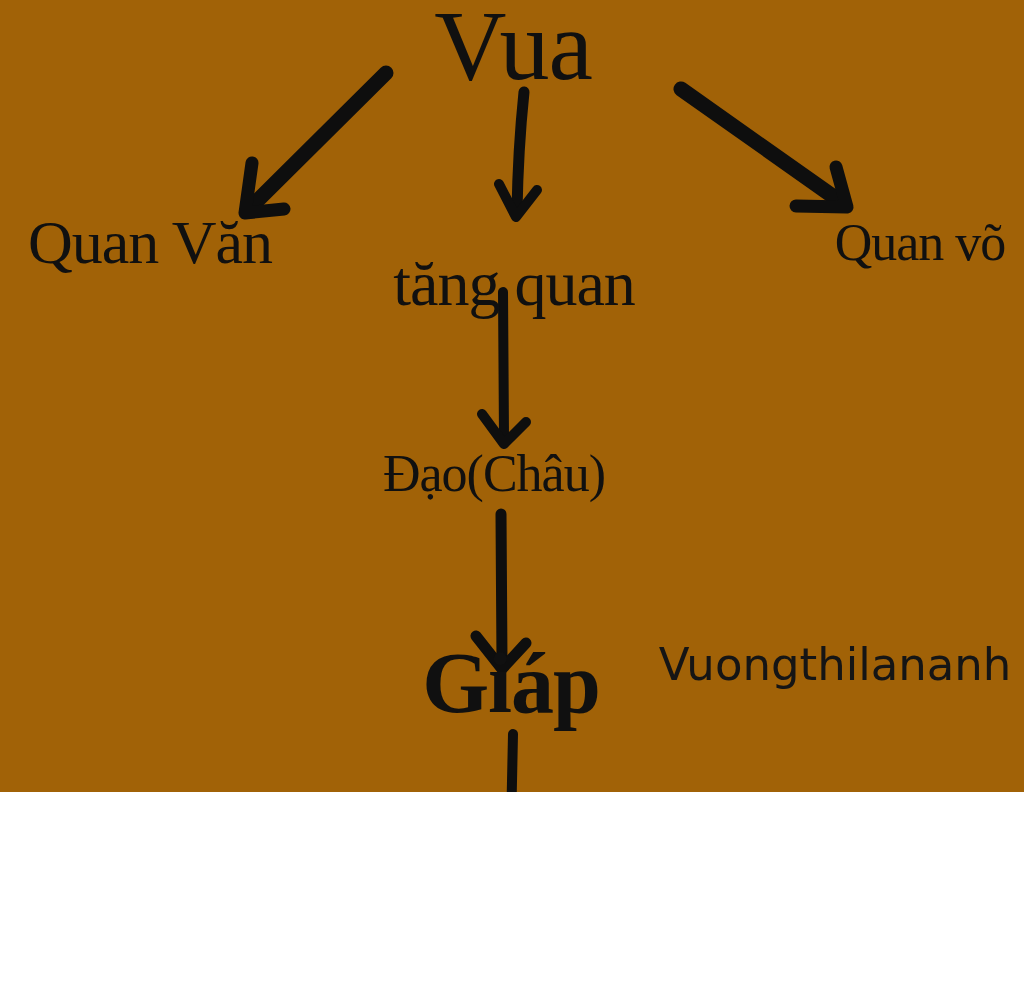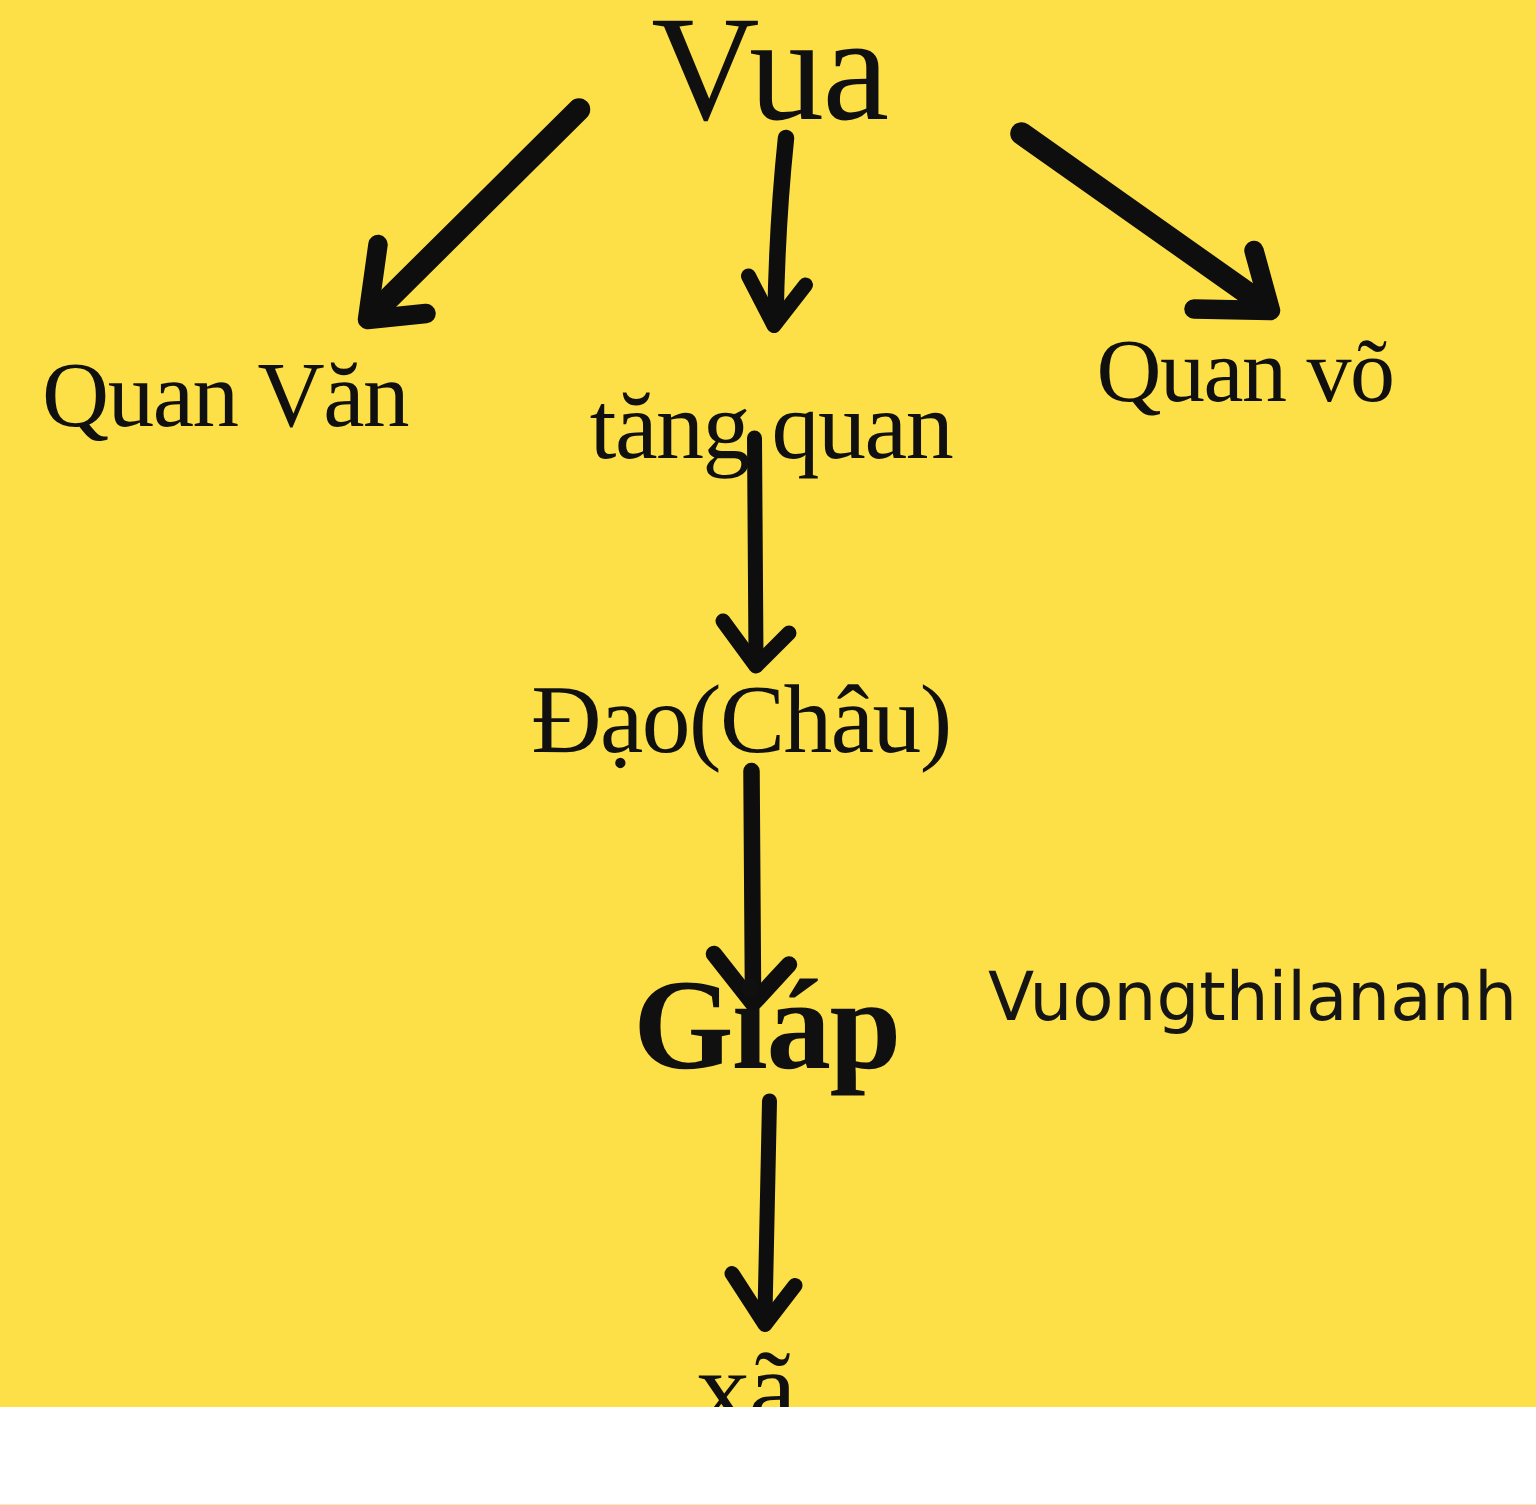--- a/index.html
+++ b/index.html
@@ -3,22 +3,22 @@
 <meta charset="utf-8">
 <style>
   html, body {
     margin: 0;
     padding: 0;
     background: #ffffff;
   }
   .stage {
     position: relative;
     width: 1024px;
-    height: 938px;
-    background: #fde047;
+    height: 792px;
+    background: #a16207;
     overflow: hidden;
     font-family: "Liberation Serif", serif;
     color: #101010;
     text-align: right;
   }
   .arrow-layer {
     position: absolute;
     left: 0;
     top: 0;
     width: 1024px;
@@ -32,24 +32,24 @@
   }
   .node {
     position: absolute;
     white-space: nowrap;
     transform: translateX(-50%);
     line-height: 1;
     letter-spacing: -1px;
     color: #101010;
   }
   .node-vua        { left: 513px; top: -4px;  font-size: 100px; }
-  .node-quan-van   { left: 150px; top: 211px; font-size: 62px; margin-top: 22px; }
+  .node-quan-van   { left: 150px; top: 211px; font-size: 62px; }
   .node-tang-quan  { left: 514px; top: 212px; font-size: 64px; margin-top: 40px; }
-  .node-quan-vo    { left: 830px; top: 217px; font-size: 60px; }
-  .node-dao-chau   { left: 494px; top: 448px; font-size: 65px; }
+  .node-quan-vo    { left: 920px; top: 217px; font-size: 52px; }
+  .node-dao-chau   { left: 494px; top: 448px; font-size: 52px; }
   .node-giap       { left: 511px; top: 640px; font-size: 86px; font-weight: bold; }
   .node-xa         { left: 497px; top: 890px; font-size: 72px; }
   .watermark {
     position: absolute;
     left: 835px;
     top: 612px;
     transform: translateX(-50%);
     white-space: nowrap;
     line-height: 1;
     font-family: "DejaVu Sans", sans-serif;

